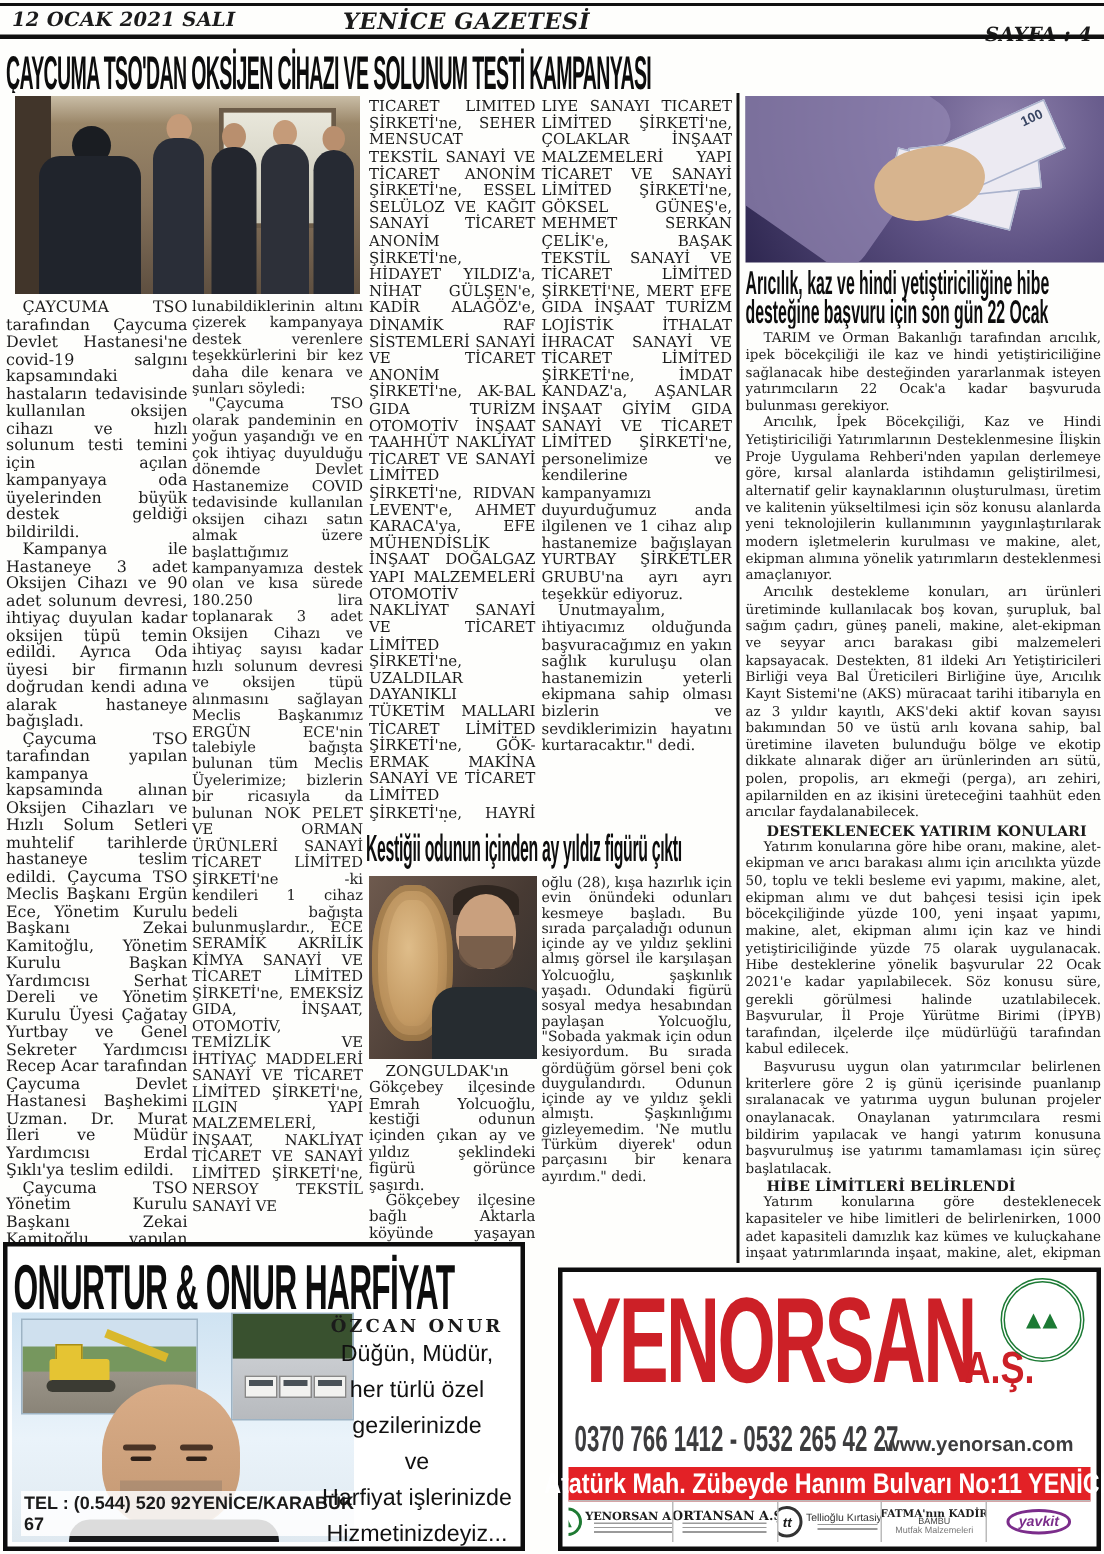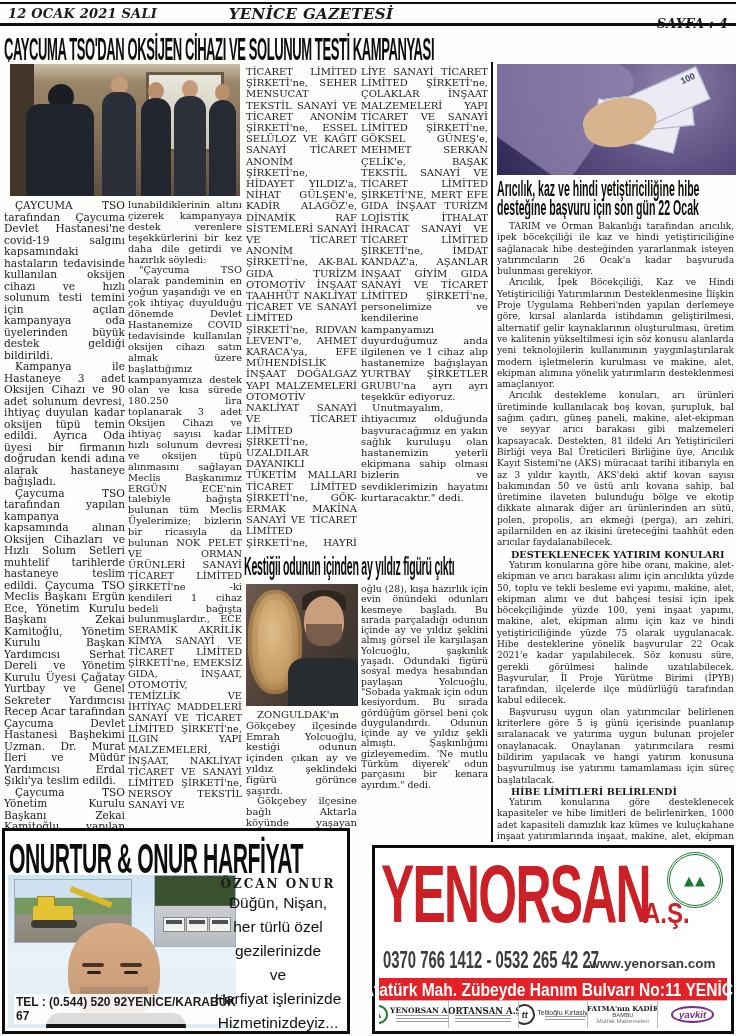--- a/index.html
+++ b/index.html
@@ -127,21 +127,21 @@
     <div class="pm-person" style="left:199px;top:36px;width:27px;height:96px;background:#262a33;"></div>
   </div>
 
   <section class="col c1" style="left:4px;top:200px;width:121px;height:650px;">
     <p>ÇAYCUMA TSO tarafından Çaycuma Devlet Hastanesi'ne covid-19 salgını kapsamındaki hastaların tedavisinde kullanılan oksijen cihazı ve hızlı solunum testi temini için açılan kampanyaya oda üyelerinden büyük destek geldiği bildirildi.</p>
     <p>Kampanya ile Hastaneye 3 adet Oksijen Cihazı ve 90 adet solunum devresi, ihtiyaç duyulan kadar oksijen tüpü temin edildi. Ayrıca Oda üyesi bir firmanın doğrudan kendi adına alarak hastaneye bağışladı.</p>
     <p>Çaycuma TSO tarafından yapılan kampanya kapsamında alınan Oksijen Cihazları ve Hızlı Solum Setleri muhtelif tarihlerde hastaneye teslim edildi. Çaycuma TSO Meclis Başkanı Ergün Ece, Yönetim Kurulu Başkanı Zekai Kamitoğlu, Yönetim Kurulu Başkan Yardımcısı Serhat Dereli ve Yönetim Kurulu Üyesi Çağatay Yurtbay ve Genel Sekreter Yardımcısı Recep Acar tarafından Çaycuma Devlet Hastanesi Başhekimi Uzman. Dr. Murat İleri ve Müdür Yardımcısı Erdal Şıklı'ya teslim edildi.</p>
     <p>Çaycuma TSO Yönetim Kurulu Başkanı Zekai Kamitoğlu yapılan kampanyanın gördüğü ilgi sayesinde Devlet Hastanesine önemli bir destekte bu-</p>
   </section>
   <section class="col c2" style="left:128px;top:200px;width:114px;height:650px;">
-    <p class="ni">lunabildiklerinin altını çizerek kampanyaya destek verenlere teşekkürlerini bir kez daha dile getirdi ve hazırlık söyledi:</p>
+    <p class="ni">lunabildiklerinin altını çizerek kampanyaya destek verenlere teşekkürlerini bir kez daha dile kenara ve şunları söyledi:</p>
     <p>"Çaycuma TSO olarak pandeminin en yoğun yaşandığı ve en çok ihtiyaç duyulduğu dönemde Devlet Hastanemize COVID tedavisinde kullanılan oksijen cihazı satın almak üzere başlattığımız kampanyamıza destek olan ve kısa sürede 180.250 lira toplanarak 3 adet Oksijen Cihazı ve ihtiyaç sayısı kadar hızlı solunum devresi ve oksijen tüpü alınmasını sağlayan Meclis Başkanımız ERGÜN ECE'nin talebiyle bağışta bulunan tüm Meclis Üyelerimize; bizlerin bir ricasıyla da bulunan NOK PELET VE ORMAN ÜRÜNLERİ SANAYİ TİCARET LİMİTED ŞİRKETİ'ne -ki kendileri 1 cihaz bedeli bağışta bulunmuşlardır., ECE SERAMİK AKRİLİK KİMYA SANAYİ VE TİCARET LİMİTED ŞİRKETİ'ne, EMEKSİZ GIDA, İNŞAAT, OTOMOTİV, TEMİZLİK VE İHTİYAÇ MADDELERİ SANAYİ VE TİCARET LİMİTED ŞİRKETİ'ne, ILGIN YAPI MALZEMELERİ, İNŞAAT, NAKLİYAT TİCARET VE SANAYİ LİMİTED ŞİRKETİ'ne, NERSOY TEKSTİL SANAYİ VE</p>
   </section>
   <section class="col c3" style="left:246px;top:66px;width:111px;height:482px;">
     <p class="ni">TİCARET LİMİTED ŞİRKETİ'ne, SEHER MENSUCAT TEKSTİL SANAYİ VE TİCARET ANONİM ŞİRKETİ'ne, ESSEL SELÜLOZ VE KAĞIT SANAYİ TİCARET ANONİM ŞİRKETİ'ne, HİDAYET YILDIZ'a, NİHAT GÜLŞEN'e, KADİR ALAGÖZ'e, DİNAMİK RAF SİSTEMLERİ SANAYİ VE TİCARET ANONİM ŞİRKETİ'ne, AK-BAL GIDA TURİZM OTOMOTİV İNŞAAT TAAHHÜT NAKLİYAT TİCARET VE SANAYİ LİMİTED ŞİRKETİ'ne, RIDVAN LEVENT'e, AHMET KARACA'ya, EFE MÜHENDİSLİK İNŞAAT DOĞALGAZ YAPI MALZEMELERİ OTOMOTİV NAKLİYAT SANAYİ VE TİCARET LİMİTED ŞİRKETİ'ne, UZALDILAR DAYANIKLI TÜKETİM MALLARI TİCARET LİMİTED ŞİRKETİ'ne, GÖK-ERMAK MAKİNA SANAYİ VE TİCARET LİMİTED ŞİRKETİ'ne, HAYRİ KANDEMİR'e, AB DEKOR YAPI İNŞAAT NAK-</p>
   </section>
   <section class="col c4" style="left:361px;top:66px;width:127px;height:480px;">
     <p class="ni">LİYE SANAYİ TİCARET LİMİTED ŞİRKETİ'ne, ÇOLAKLAR İNŞAAT MALZEMELERİ YAPI TİCARET VE SANAYİ LİMİTED ŞİRKETİ'ne, GÖKSEL GÜNEŞ'e, MEHMET SERKAN ÇELİK'e, BAŞAK TEKSTİL SANAYİ VE TİCARET LİMİTED ŞİRKETİ'NE, MERT EFE GIDA İNŞAAT TURİZM LOJİSTİK İTHALAT İHRACAT SANAYİ VE TİCARET LİMİTED ŞİRKETİ'ne, İMDAT KANDAZ'a, AŞANLAR İNŞAAT GİYİM GIDA SANAYİ VE TİCARET LİMİTED ŞİRKETİ'ne, personelimize ve kendilerine kampanyamızı duyurduğumuz anda ilgilenen ve 1 cihaz alıp hastanemize bağışlayan YURTBAY ŞİRKETLER GRUBU'na ayrı ayrı teşekkür ediyoruz.</p>
     <p>Unutmayalım, ihtiyacımız olduğunda başvuracağımız en yakın sağlık kuruluşu olan hastanemizin yeterli ekipmana sahip olması bizlerin ve sevdiklerimizin hayatını kurtaracaktır." dedi.</p>
   </section>
 
@@ -176,26 +176,26 @@
     <div class="money-note" style="left:124px;top:18px;transform:rotate(-24deg);">
         <span>100</span>
       </div>
     <div class="money-hand"></div>
   </div>
   <div class="abs" style="left:497px;top:179px;width:239px;height:40px;overflow:hidden;">
     <span class="cond" style="font-size:22px;transform:scale(0.48,1.0);display:block;line-height:19px;">Arıcılık, kaz ve hindi yetiştiriciliğine hibe</span>
     <span class="cond" style="font-size:22px;transform:scale(0.48,1.0);display:block;line-height:19px;">desteğine başvuru için son gün 22 Ocak</span>
   </div>
   <section class="abs sidebody" style="left:497px;top:221px;width:237px;height:620px;">
-    <p>TARIM ve Orman Bakanlığı tarafından arıcılık, ipek böcekçiliği ile kaz ve hindi yetiştiriciliğine sağlanacak hibe desteğinden yararlanmak isteyen yatırımcıların 26 Ocak'a kadar başvuruda bulunması gerekiyor.</p>
+    <p>TARIM ve Orman Bakanlığı tarafından arıcılık, ipek böcekçiliği ile kaz ve hindi yetiştiriciliğine sağlanacak hibe desteğinden yararlanmak isteyen yatırımcıların 22 Ocak'a kadar başvuruda bulunması gerekiyor.</p>
     <p>Arıcılık, İpek Böcekçiliği, Kaz ve Hindi Yetiştiriciliği Yatırımlarının Desteklenmesine İlişkin Proje Uygulama Rehberi'nden yapılan derlemeye göre, kırsal alanlarda istihdamın geliştirilmesi, alternatif gelir kaynaklarının oluşturulması, üretim ve kalitenin yükseltilmesi için söz konusu alanlarda yeni teknolojilerin kullanımının yaygınlaştırılarak modern işletmelerin kurulması ve makine, alet, ekipman alımına yönelik yatırımların desteklenmesi amaçlanıyor.</p>
     <p>Arıcılık destekleme konuları, arı ürünleri üretiminde kullanılacak boş kovan, şurupluk, bal sağım çadırı, güneş paneli, makine, alet-ekipman ve seyyar arıcı barakası gibi malzemeleri kapsayacak. Destekten, 81 ildeki Arı Yetiştiricileri Birliği veya Bal Üreticileri Birliğine üye, Arıcılık Kayıt Sistemi'ne (AKS) müracaat tarihi itibarıyla en az 3 yıldır kayıtlı, AKS'deki aktif kovan sayısı bakımından 50 ve üstü arılı kovana sahip, bal üretimine ilaveten bulunduğu bölge ve ekotip dikkate alınarak diğer arı ürünlerinden arı sütü, polen, propolis, arı ekmeği (perga), arı zehiri, apilarnilden en az ikisini üreteceğini taahhüt eden arıcılar faydalanabilecek.</p>
     <h4>DESTEKLENECEK YATIRIM KONULARI</h4>
     <p>Yatırım konularına göre hibe oranı, makine, alet-ekipman ve arıcı barakası alımı için arıcılıkta yüzde 50, toplu ve tekli besleme evi yapımı, makine, alet, ekipman alımı ve dut bahçesi tesisi için ipek böcekçiliğinde yüzde 100, yeni inşaat yapımı, makine, alet, ekipman alımı için kaz ve hindi yetiştiriciliğinde yüzde 75 olarak uygulanacak. Hibe desteklerine yönelik başvurular 22 Ocak 2021'e kadar yapılabilecek. Söz konusu süre, gerekli görülmesi halinde uzatılabilecek. Başvurular, İl Proje Yürütme Birimi (İPYB) tarafından, ilçelerde ilçe müdürlüğü tarafından kabul edilecek.</p>
-    <p>Başvurusu uygun olan yatırımcılar belirlenen kriterlere göre 5 iş günü içerisinde puanlanıp sıralanacak ve yatırıma uygun bulunan projeler onaylanacak. Onaylanan yatırımcılara resmi bildirim yapılacak ve hangi yatırım konusuna başvurulmuş ise yatırımı tamamlaması için süreç başlatılacak.</p>
+    <p>Başvurusu uygun olan yatırımcılar belirlenen kriterlere göre 2 iş günü içerisinde puanlanıp sıralanacak ve yatırıma uygun bulunan projeler onaylanacak. Onaylanan yatırımcılara resmi bildirim yapılacak ve hangi yatırım konusuna başvurulmuş ise yatırımı tamamlaması için süreç başlatılacak.</p>
     <h4>HİBE LİMİTLERİ BELİRLENDİ</h4>
     <p>Yatırım konularına göre desteklenecek kapasiteler ve hibe limitleri de belirlenirken, 1000 adet kapasiteli damızlık kaz kümes ve kuluçkahane inşaat yatırımlarında inşaat, makine, alet, ekipman için ödenecek hibe desteği 700 bin lirayı geçemeyecek. 1000 adet kapasiteli ticari hindi kümes inşaatı yapımı, alet, ekipman alımı için ödenecek hibe desteği 200 bin lirayı aşamayacak.</p>
 
   </section>
 
   <div class="ad-onur">
     <div class="abs" style="left:4px;top:2px;width:354px;height:40px;overflow:hidden;">
       <span class="cond" style="font-size:46px;letter-spacing:-1px;transform:scale(0.46,0.92);">ONURTUR &amp; ONUR HARFİYAT</span>
     </div>
     <div class="onur-collage">
@@ -220,21 +220,21 @@
         <div class="face-shoulders"></div>
       </div>
       <div class="onur-foot">
         <span>TEL : (0.544) 520 92 67</span>
         <span>YENİCE/KARABÜK</span>
       </div>
     </div>
     <div class="onur-side">
       <div class="onur-name">ÖZCAN ONUR</div>
       <div class="onur-lines">
-        <div>Düğün, Nişan,</div>
+        <div>Düğün, Müdür,</div>
         <div>her türlü özel</div>
         <div>gezilerinizde</div>
         <div>ve</div>
         <div>Harfiyat işlerinizde</div>
         <div>Hizmetinizdeyiz...</div>
       </div>
     </div>
   </div>
 
   <div class="ad-yen">

